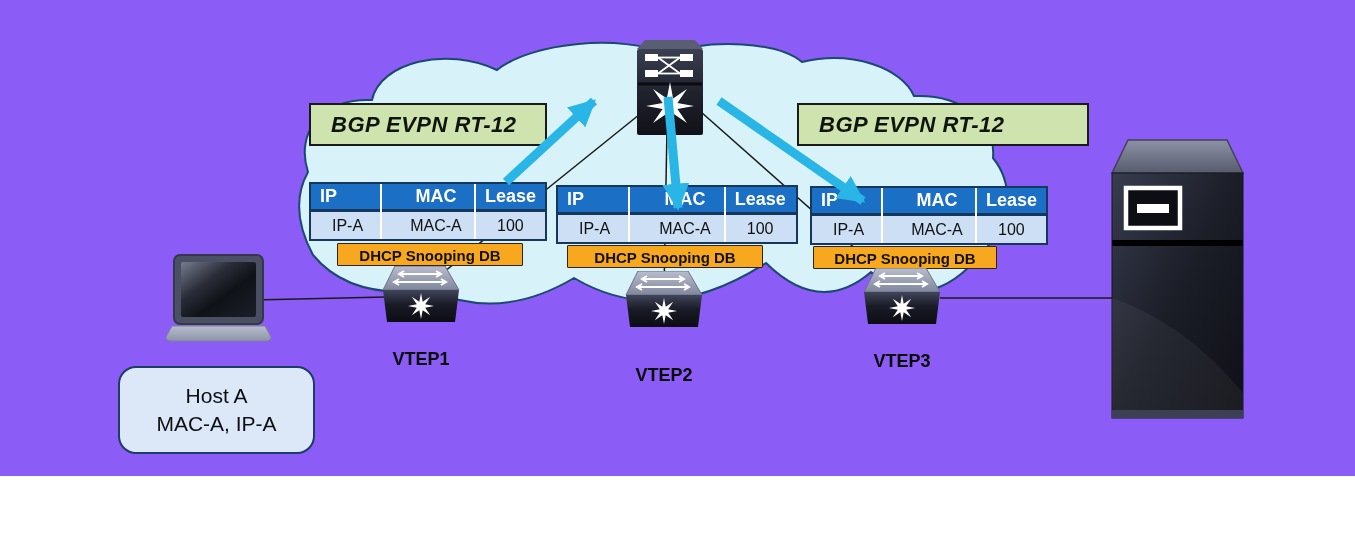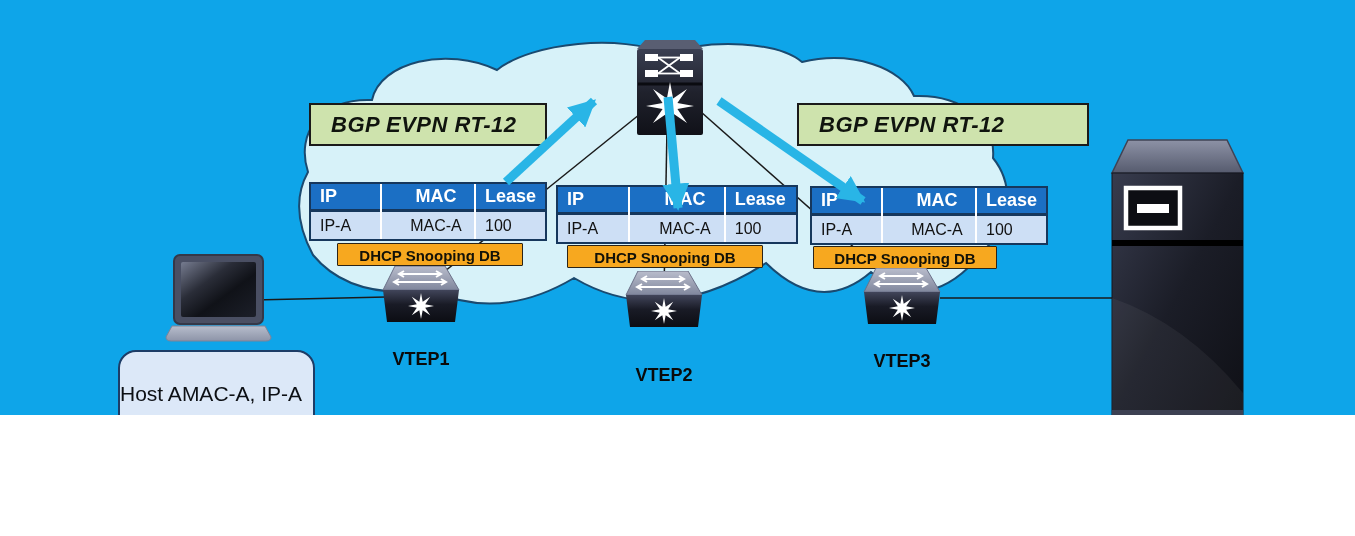--- a/index.html
+++ b/index.html
@@ -1,44 +1,44 @@
 <!DOCTYPE html>
 <html style="--arrow: #29b5e6; --cloud-fill: #d7f2f9; --cloud-stroke: #1a4a70; --table-header: #1b6fc4; --table-row: #cddff5; --table-border: #16375c; --snooping-bg: #f7a81f; --green-bg: #cee3ad; --box-bg: #dce8f8; --box-border: #1d3c66;"><head>
 <meta charset="utf-8">
 <style>
   html,body{margin:0;padding:0;background:#fff;}
-  .canvas{position:relative;width:1355px;height:415px;background:#0ea5e9;overflow:hidden;
+  .canvas{position:relative;width:1355px;height:476px;background:#8b5cf6;overflow:hidden;
           font-family:"Liberation Sans",sans-serif;}
   svg.layer{position:absolute;left:0;top:0;}
   .abs{position:absolute;}
 
   
   .greenbox{position:absolute;height:43px;background:var(--green-bg,#cee3ad);
     border:2px solid #1a1a1a;box-sizing:border-box;display:flex;align-items:center;
     padding-left:20px;font-style:italic;font-weight:700;font-size:22px;color:#10140e;
     letter-spacing:.5px;}
 
   
   .tbl{position:absolute;display:grid;grid-template-columns:3fr 4fr 3fr;gap:0 2px;
     background:#fff;border:2px solid var(--table-border,#16375c);box-sizing:border-box;}
   .tbl .th{background:var(--table-header,#1b6fc4);color:#fff;font-weight:700;font-size:18px;
     height:25px;line-height:25px;padding-left:9px;border-bottom:3px solid var(--table-border,#16375c);}
   .tbl .td{background:var(--table-row,#cddff5);color:#111;font-size:16px;height:27px;
-    line-height:27px;padding-left:9px;}
+    line-height:27px;padding-left:21px;}
   .tbl .c{text-align:center;padding-left:16px;}
 
   
   .snoop{position:absolute;height:23px;line-height:23px;background:var(--snooping-bg,#f7a81f);
     border:1.5px solid #2b2417;border-radius:1px;box-sizing:border-box;text-align:center;
     font-weight:700;font-size:15px;color:#131208;}
 
   
   .epbox{position:absolute;background:var(--box-bg,#dce8f8);border:2.5px solid var(--box-border,#1d3c66);
-    border-radius:18px;box-sizing:border-box;display:flex;flex-direction:row;
-    align-items:center;text-align:center;font-size:21px;color:#0c0f14;line-height:1.35;}
+    border-radius:18px;box-sizing:border-box;display:flex;flex-direction:column;justify-content:center;
+    align-items:center;text-align:center;font-size:21px;color:#0c0f14;line-height:1.35;margin-top:16px;}
 
   .vteplabel{position:absolute;width:80px;text-align:center;font-weight:700;font-size:18px;color:#0a0a0a;margin-top:28px;}
 </style>
 </head>
 <body>
 
 <div class="canvas">
 
   <svg class="layer" width="1355" height="536">
     <path d="M 430 290 Q 350 300 313 255 Q 288 208 308 172

